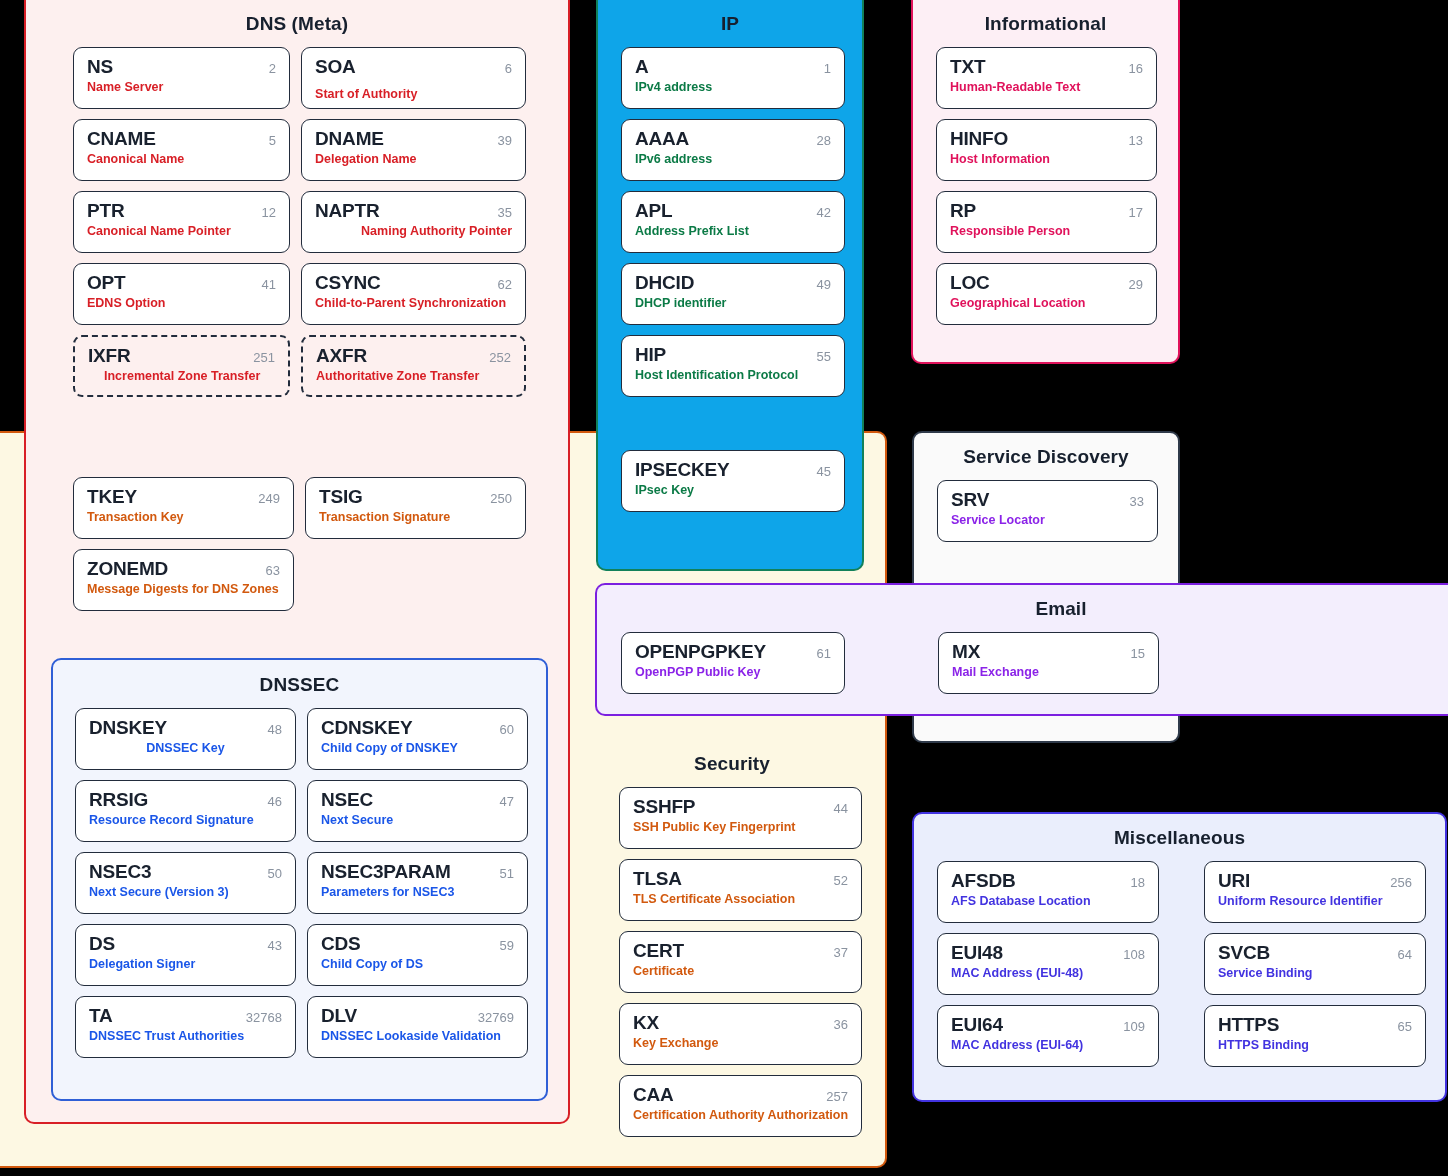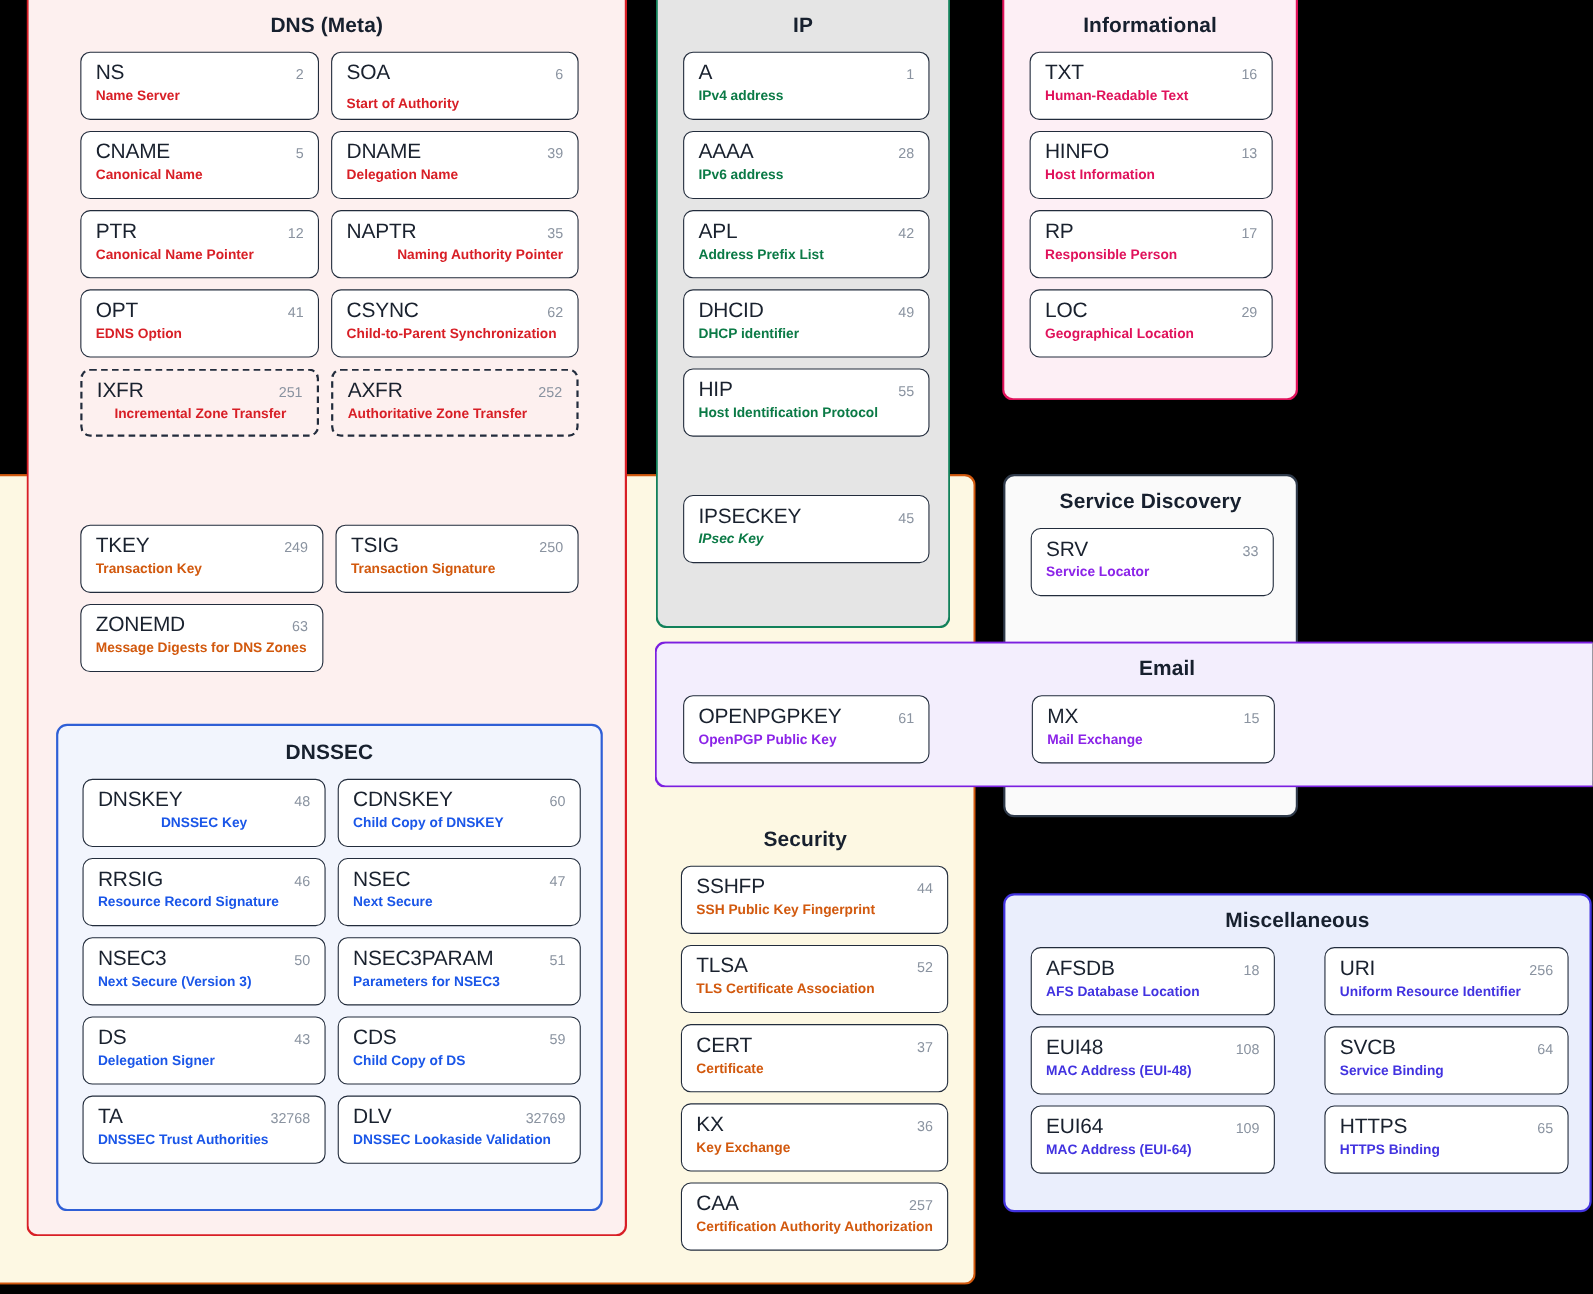--- a/index.html
+++ b/index.html
@@ -26,21 +26,21 @@
     background: #ffffff;
     border: 1.6px solid #222c3c;
     border-radius: 9px;
     padding: 9px 13px 10px 13px;
     height: 62px;
   }
   .card.dashed { border-style: dashed; border-width: 2px; background: transparent; }
   .card-head { display: flex; align-items: baseline; justify-content: space-between; }
   .card-name {
     font-size: 19px;
-    font-weight: normal;
+    font-weight: bold;
     color: #19212e;
     letter-spacing: -.2px;
     line-height: 1.05;
   }
   .card-num {
     font-size: 13px;
     font-weight: normal;
     color: #8a93a0;
     line-height: 1.05;
     padding-left: 8px;
@@ -271,21 +271,21 @@
             <div class="card-head">
               <span class="card-name">DLV</span>
               <span class="card-num">32769</span>
             </div>
             <div class="card-desc" style="color: rgb(26, 86, 232);">DNSSEC Lookaside Validation</div>
           </div>
         </div>
     </div>
   </div>
 
-  <div class="panel" id="p-ip" style="left:596px; top:0px; width:268px; height:571px; background:#e5e5e5; border-color:#12815a; border-top:none; border-radius:0 0 10px 10px;padding-left:29px;">
+  <div class="panel" id="p-ip" style="left:596px; top:0px; width:268px; height:571px; background:#0ea5e9; border-color:#12815a; border-top:none; border-radius:0 0 10px 10px;padding-left:29px;">
     <div class="panel-title" style="position:absolute; left:0; top:13px; width:100%;">IP</div>
     <div class="grid1" id="g-ip" style="position:absolute; left:23px; top:47px; width:224px;">
         <div class="card">
           <div class="card-head">
             <span class="card-name">A</span>
             <span class="card-num">1</span>
           </div>
           <div class="card-desc" style="color: rgb(11, 122, 70);">IPv4 address</div>
         </div>
         <div class="card">
@@ -316,21 +316,21 @@
           </div>
           <div class="card-desc" style="color: rgb(11, 122, 70);">Host Identification Protocol</div>
         </div>
       </div>
     <div class="grid1" id="g-ip2" style="position:absolute; left:23px; top:450px; width:224px;">
         <div class="card">
           <div class="card-head">
             <span class="card-name">IPSECKEY</span>
             <span class="card-num">45</span>
           </div>
-          <div class="card-desc" style="color: rgb(11, 122, 70); font-style: italic;">IPsec Key</div>
+          <div class="card-desc" style="color: rgb(11, 122, 70);">IPsec Key</div>
         </div>
       </div>
   </div>
 
   <div class="panel" id="p-info" style="left:911px; top:0px; width:269px; height:364px; background:#fdeff5; border-color:#e0125b; border-top:none; border-radius:0 0 10px 10px;padding-left:12px;">
     <div class="panel-title" style="position:absolute; left:0; top:13px; width:100%;">Informational</div>
     <div class="grid1" id="g-info" style="position:absolute; left:23px; top:47px; width:221px;">
         <div class="card">
           <div class="card-head">
             <span class="card-name">TXT</span>

